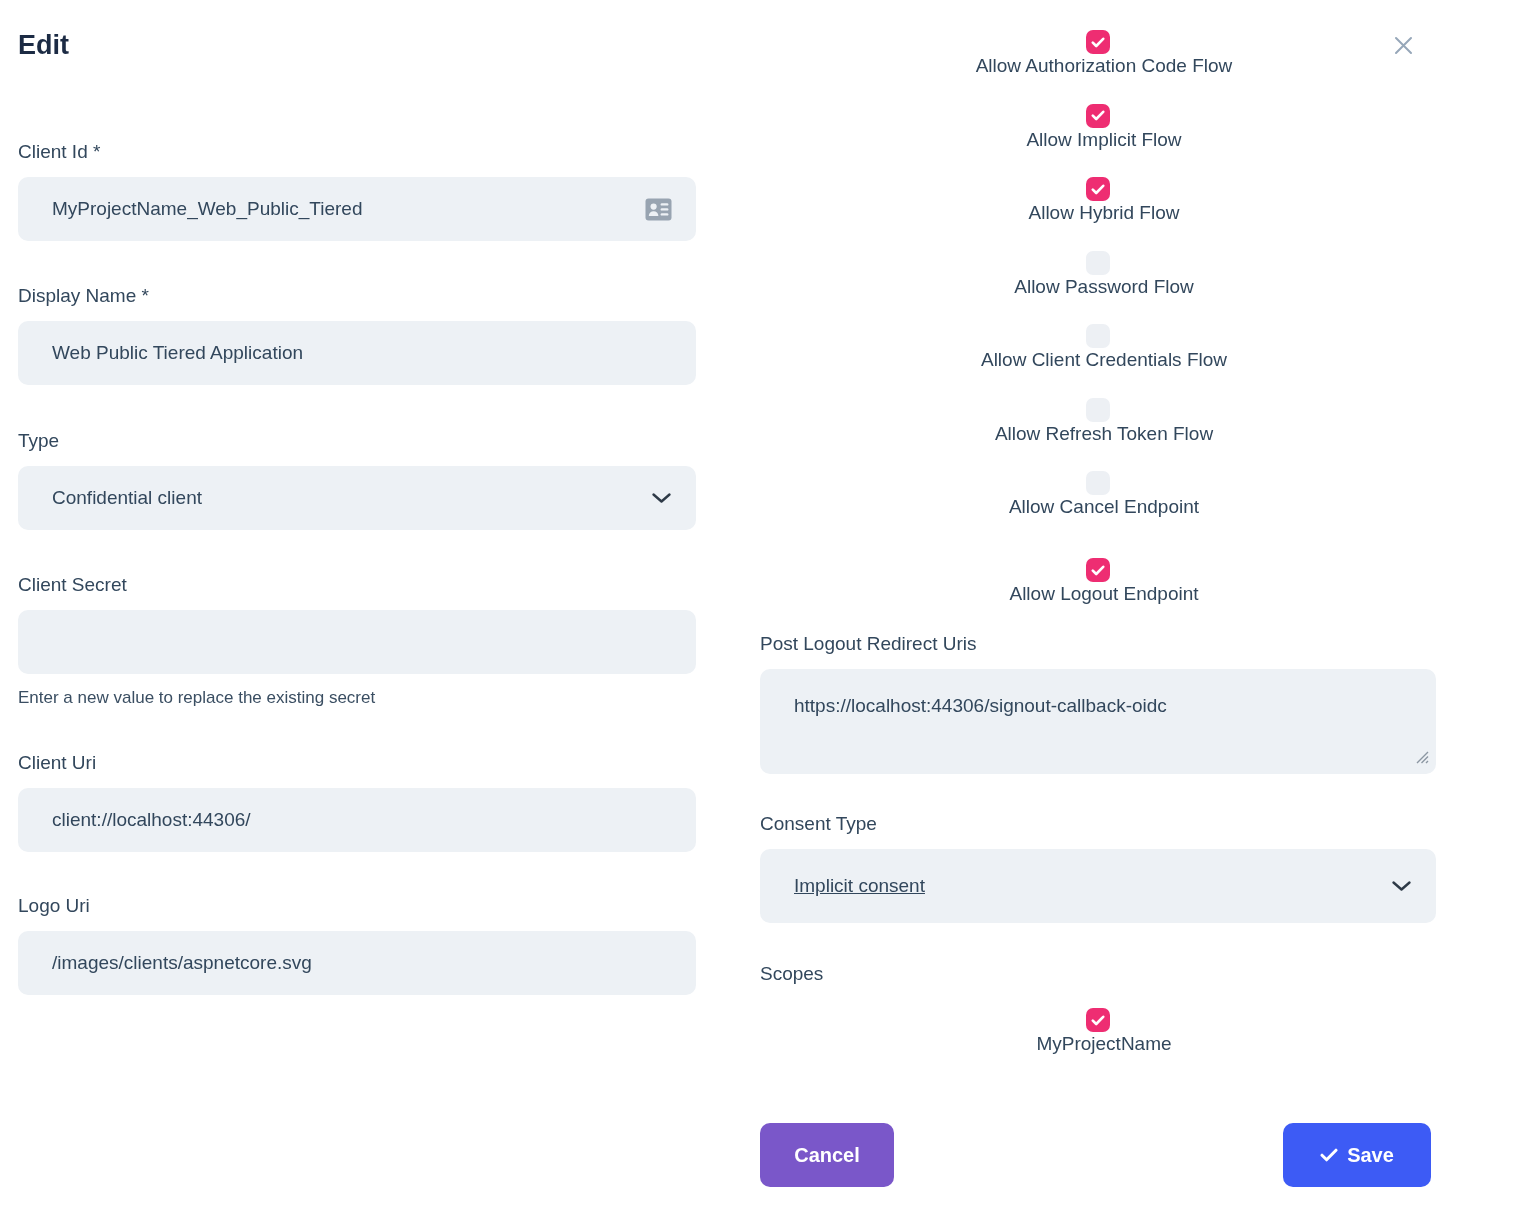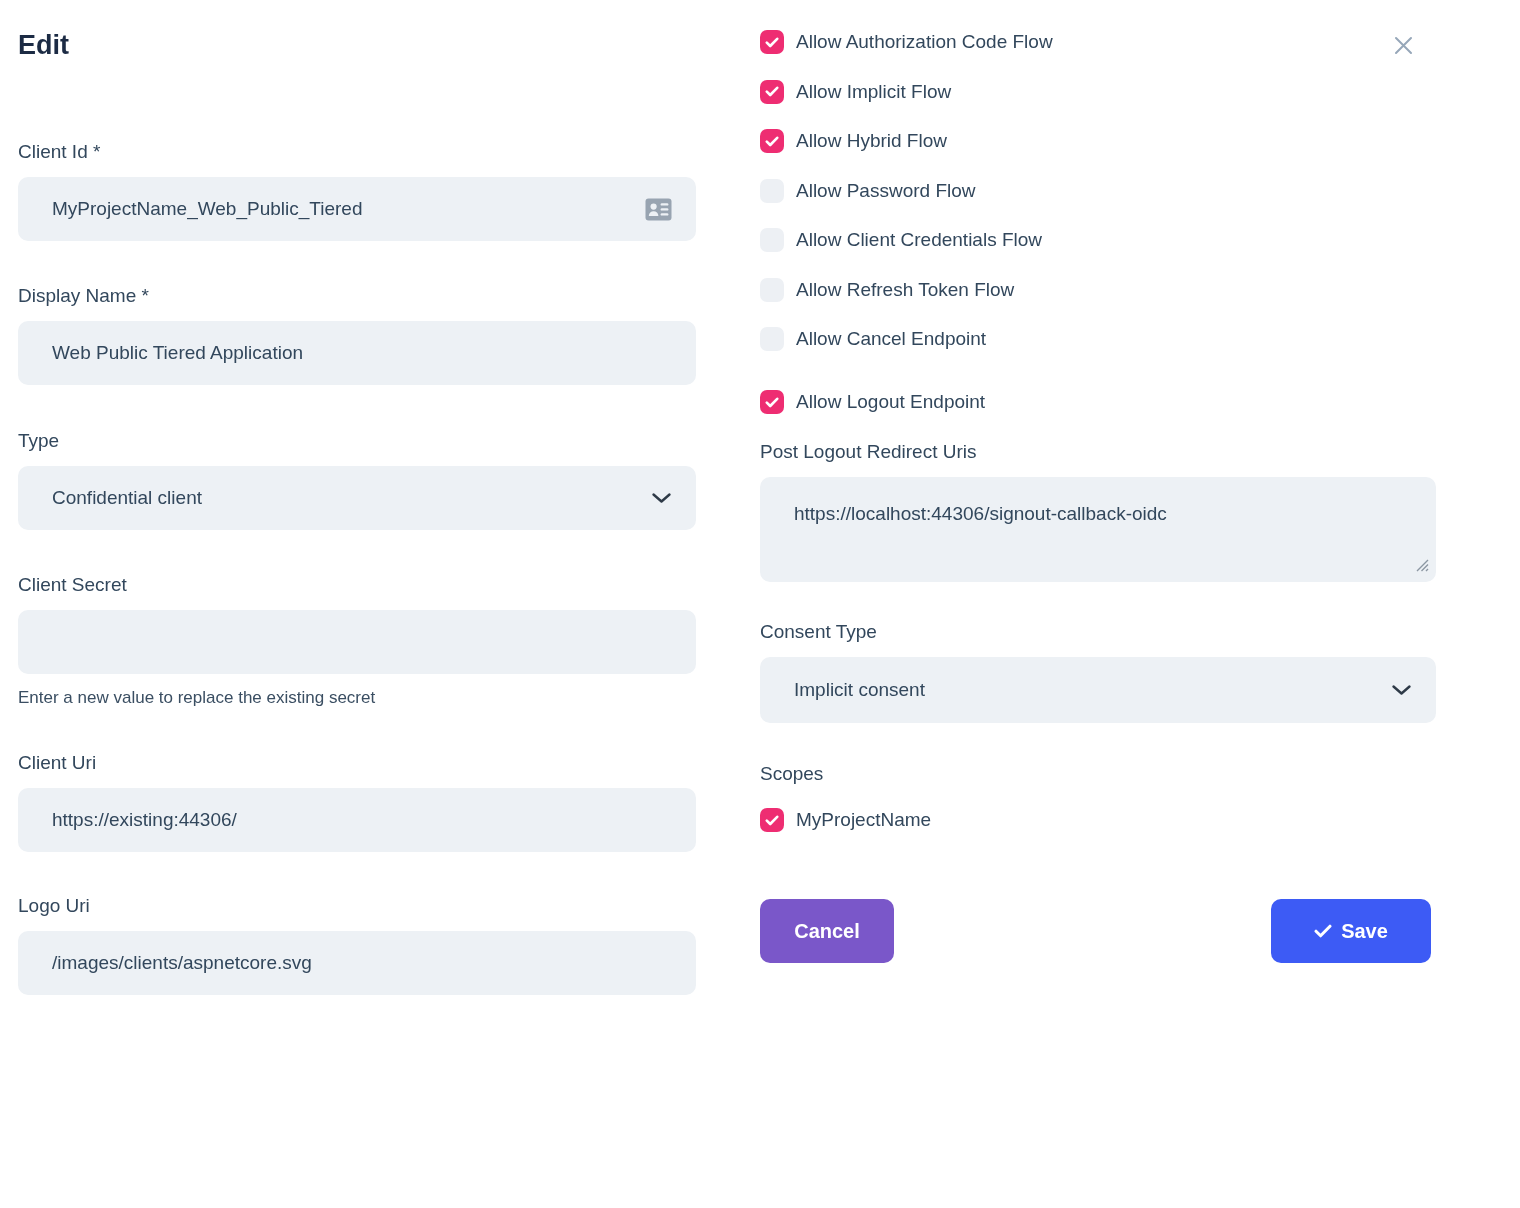--- a/index.html
+++ b/index.html
@@ -21,21 +21,21 @@
   .input .value { flex:1 1 auto; white-space:nowrap; overflow:hidden; }
   .input .trail-icon { flex:0 0 auto; display:flex; align-items:center; }
   .select { cursor:pointer; }
   .helper { margin-top:14px; font-size:17px; line-height:20px; color:#3A4E62; }
 
   .textarea { position:relative; height:105px; background:var(--field-bg,#EDF1F5);
     border-radius:10px; padding:26px 40px 0 34px; font-size:19px; line-height:22px;
     color:var(--body-text,#33475B); }
   .resize { position:absolute; right:7px; bottom:5px; }
 
-  .check-row { display:flex; align-items:center; cursor:pointer; }
+  .check-row { display:flex; align-items:center; cursor:pointer;flex-direction:column; }
   .cb { flex:0 0 auto; width:24px; height:24px; border-radius:7px;
     background:#EDF0F4; display:flex; align-items:center; justify-content:center; }
   .cb svg { display:none; }
   .cb.checked { background:var(--accent-pink,#EE2D72); }
   .cb.checked svg { display:block; }
   .cb-label { margin-left:12px; font-size:19px; line-height:24px;
     color:var(--body-text,#32475C); white-space:nowrap; }
 
   
   .f-client-id      { margin-top:81px; }
@@ -45,35 +45,35 @@
   .f-client-uri     { margin-top:44px; }
   .f-logo-uri       { margin-top:43px; }
 
   
   .col-right { padding-top:30px; }
   .flow-row { margin-bottom:25.5px; }
   .f-redirect-uris  { margin-top:26px; }
   .f-logout-row     { margin-top:39px; }
   .f-post-logout    { margin-top:27px; }
   .f-consent        { margin-top:39px; }
-  .f-consent .input { height:66px; }
+  .f-consent .input { height:74px;text-decoration:underline; }
   .f-scopes         { margin-top:40px; }
   .f-scopes .label  { margin-bottom:23px; }
 
   .close-btn { position:absolute; top:30px; right:100px; width:34px; height:34px;
     background:none; border:none; cursor:pointer; display:flex;
     align-items:center; justify-content:center; }
 
   .footer { display:flex; justify-content:space-between; align-items:center;
     gap:6px; margin-top:67px; padding-right:5px; }
   .btn { height:64px; border:none; border-radius:10px; cursor:pointer;
     display:flex; align-items:center; justify-content:center; gap:9px;
     font-family:inherit; font-size:20px; font-weight:bold; color:#fff; }
   .btn-cancel { width:134px; background:var(--purple,#7A57C9); }
-  .btn-save   { width:160px; background:var(--blue,#3D5BF5); }
+  .btn-save   { width:148px; background:var(--blue,#3D5BF5); }
 </style>
 </head>
 <body>
 
 <div class="page">
 
   <button class="close-btn">
     <span>
       <svg width="31" height="31" viewBox="0 0 31 31">
           <path d="M8 8 L23 23 M23 8 L8 23" stroke="#96A7B9" stroke-width="2" fill="none" stroke-linecap="round"></path>
@@ -124,21 +124,21 @@
       <div class="label">Client Secret</div>
       <div class="input">
         <span class="value"></span>
       </div>
       <div class="helper">Enter a new value to replace the existing secret</div>
     </div>
 
     <div class="f-client-uri">
       <div class="label">Client Uri</div>
       <div class="input">
-        <span class="value">https://existing:44306/</span>
+        <span class="value">client://localhost:44306/</span>
       </div>
     </div>
 
     <div class="f-logo-uri">
       <div class="label">Logo Uri</div>
       <div class="input">
         <span class="value">/images/clients/aspnetcore.svg</span>
       </div>
     </div>
   </div>

